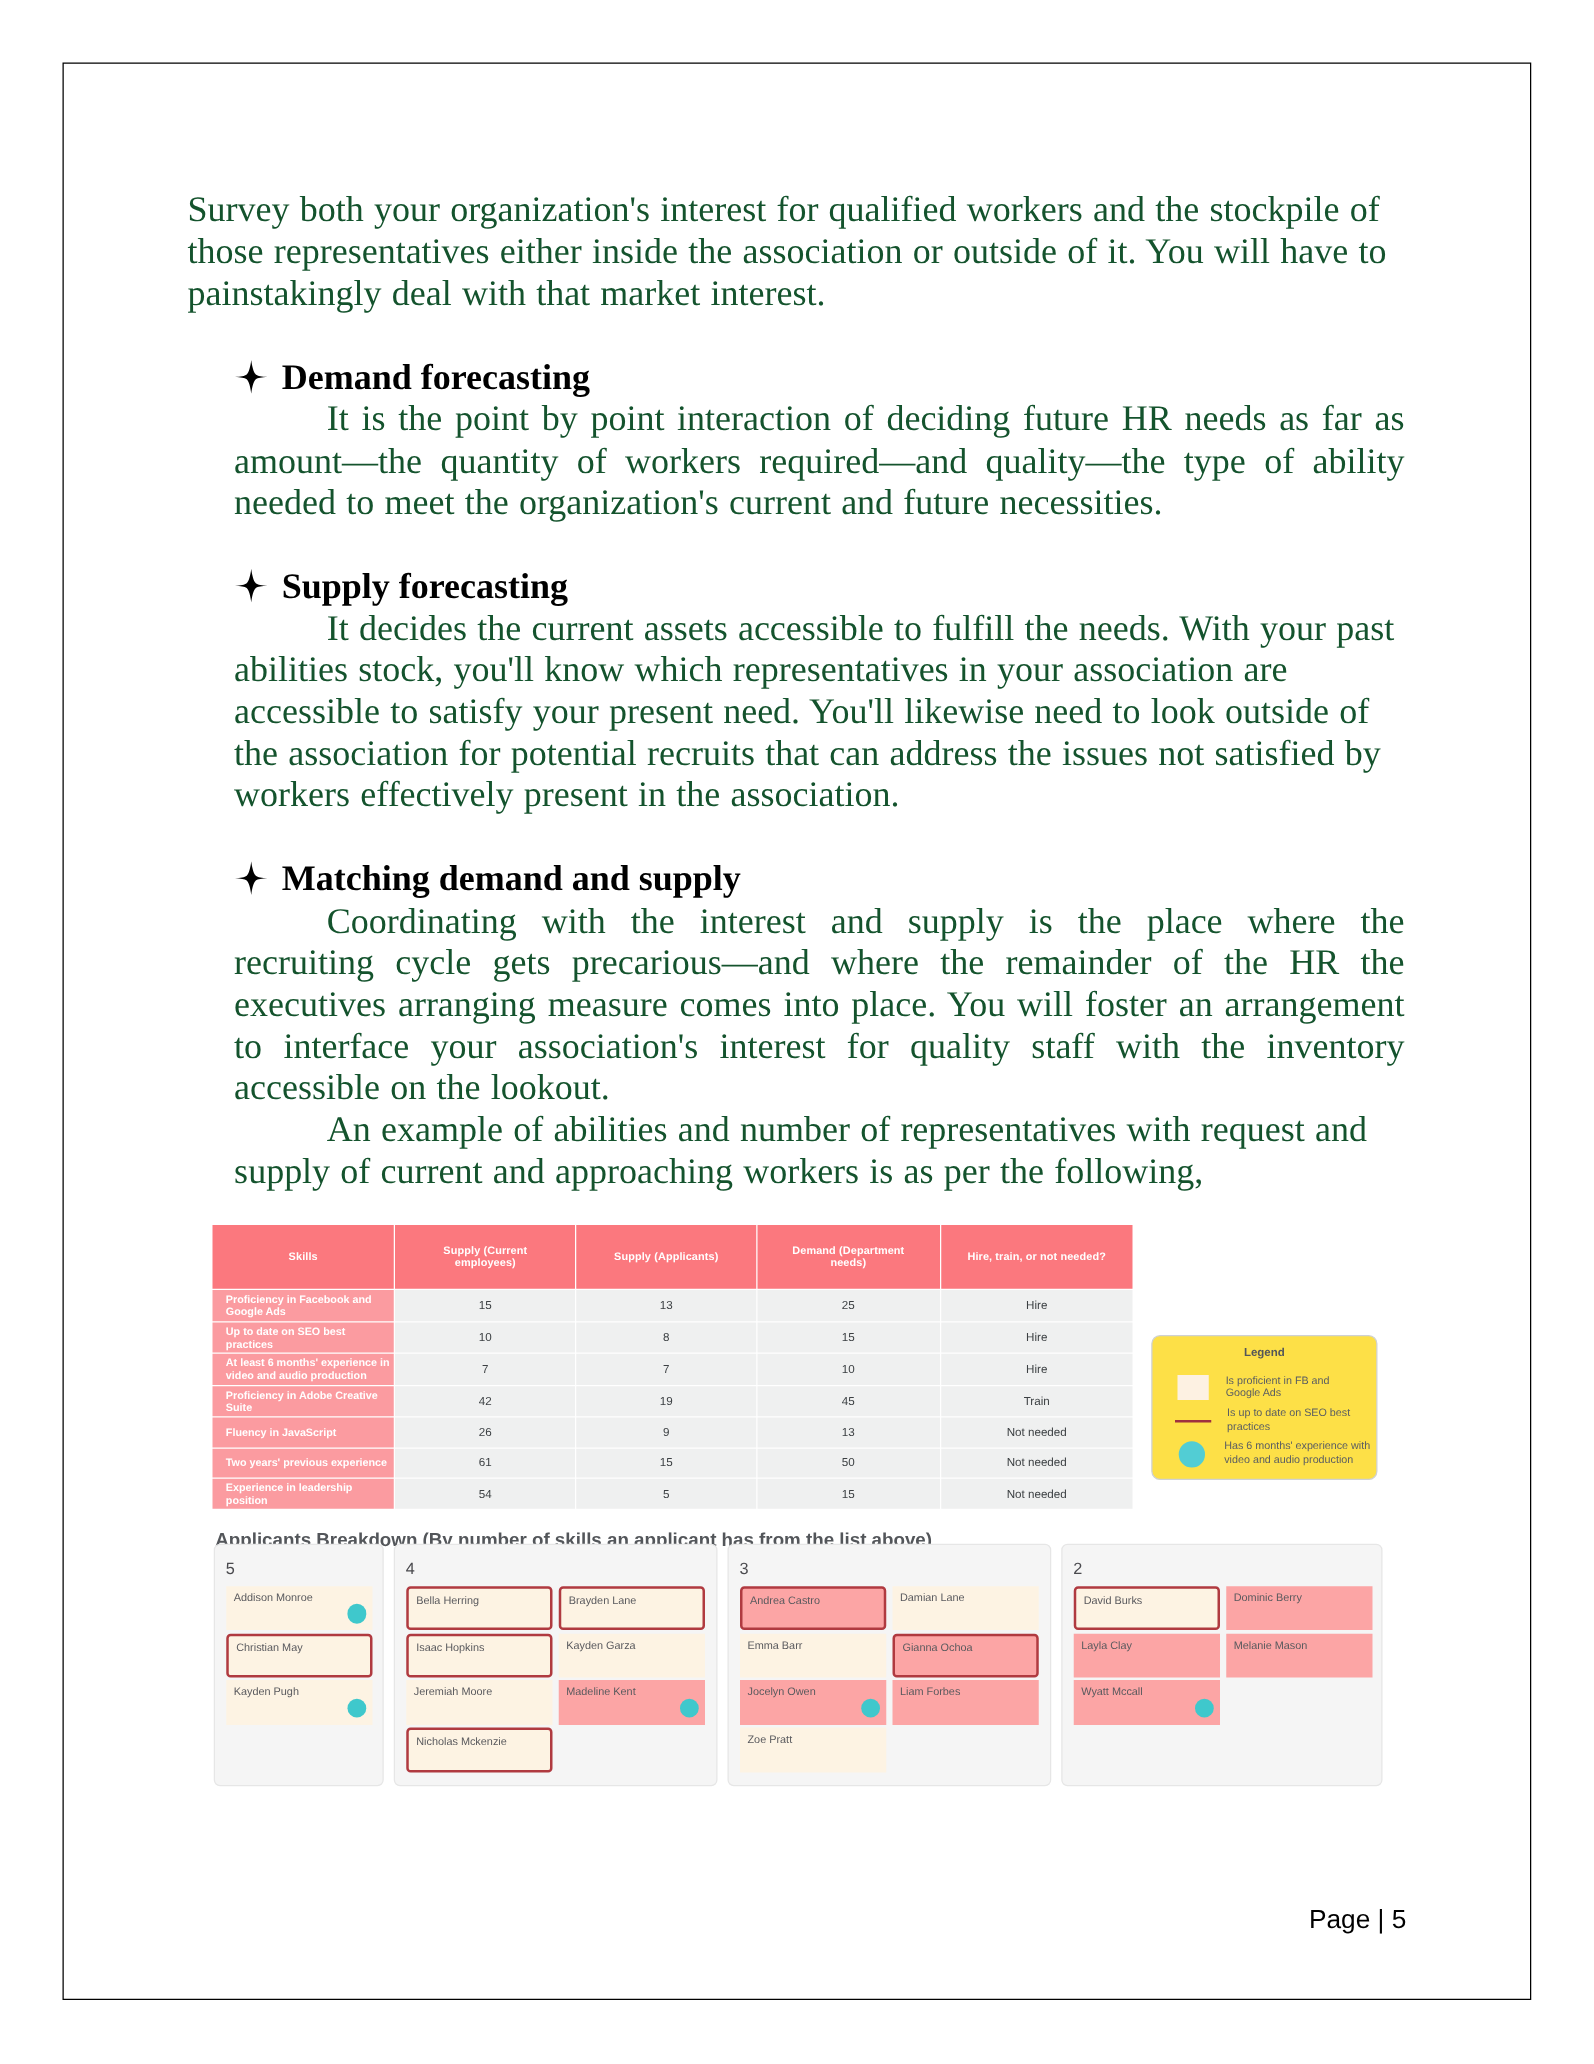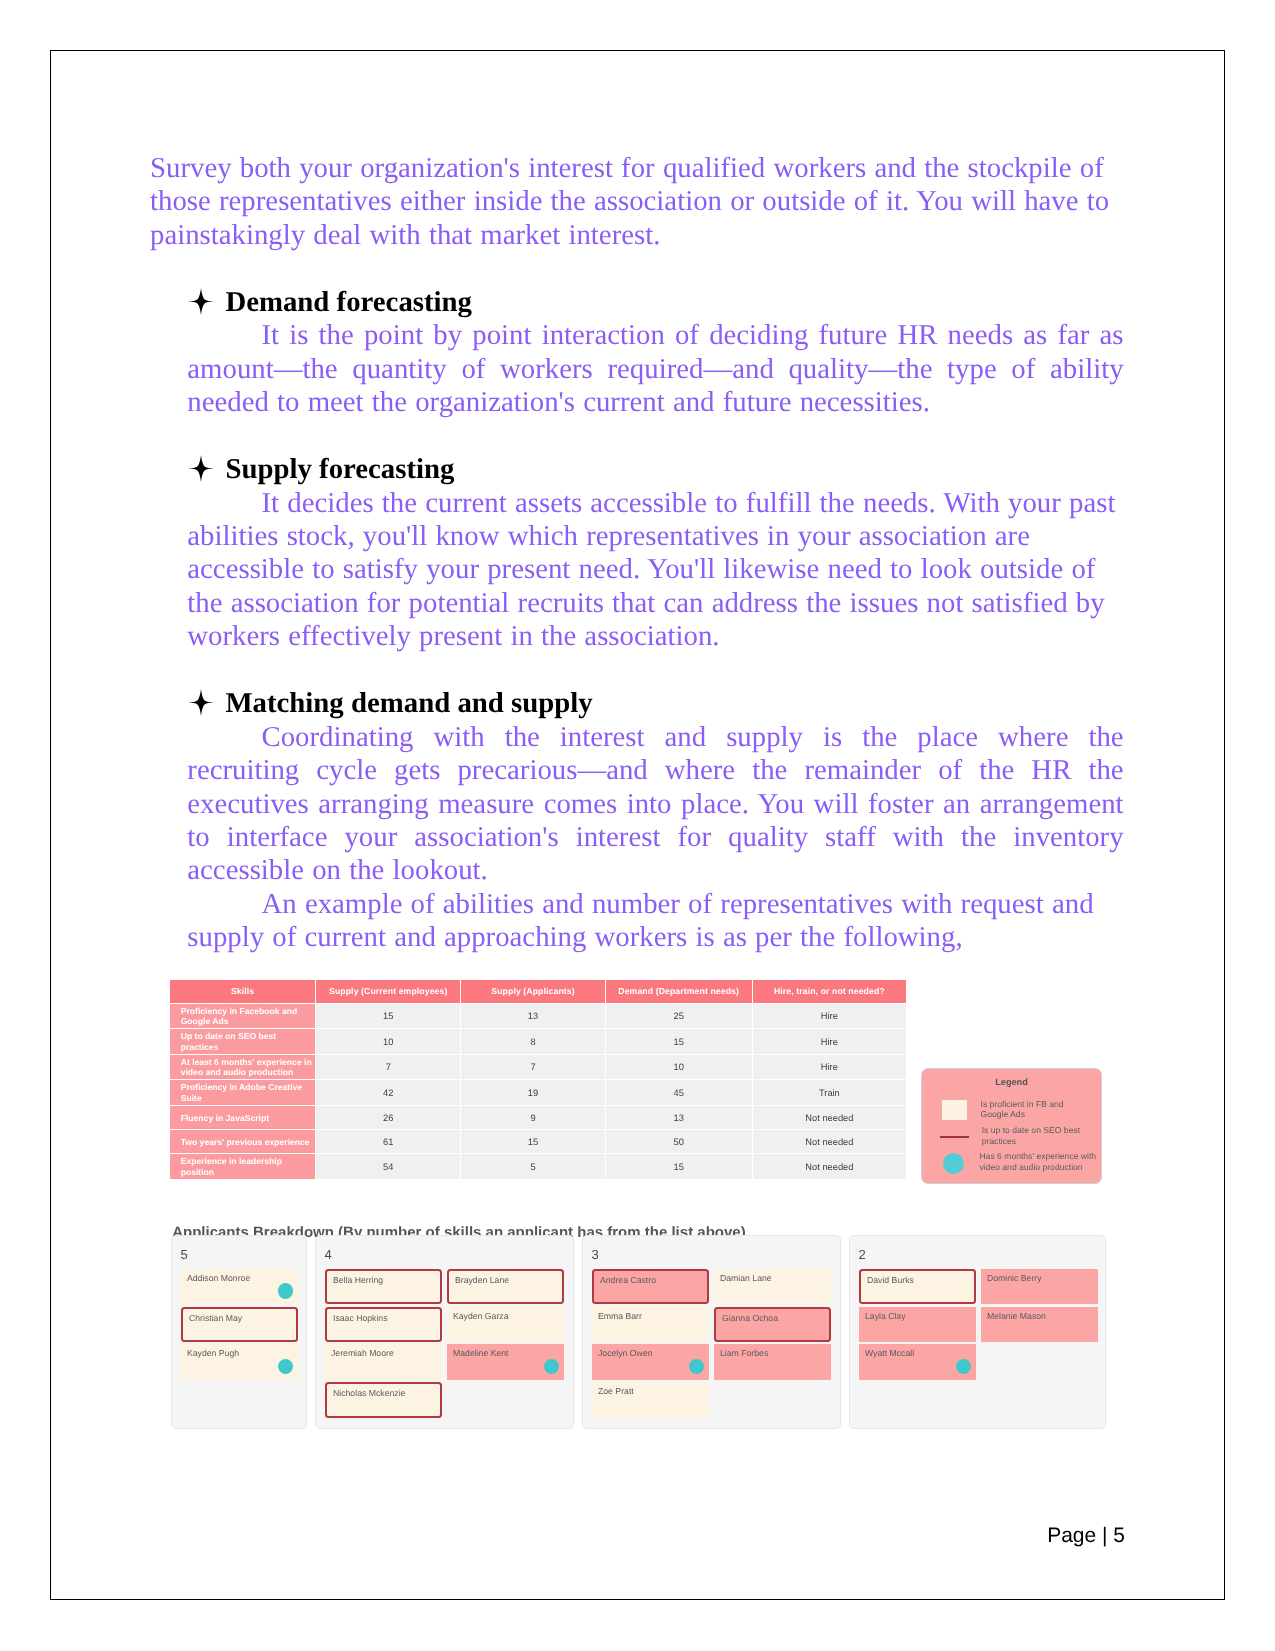--- a/index.html
+++ b/index.html
@@ -12,50 +12,50 @@
     text-rendering: geometricPrecision;
   }
   .page { position:relative; width:1275px; height:1651px; overflow:hidden; }
   .page-border {
     position:absolute;
     left:50px; top:50px; width:1175px; height:1550px;
     border:1.3px solid #000;
     box-sizing:border-box;
   }
   .content { position:absolute; left:150px; top:152px; width:973px; }
-  p { margin:0; font-size:28.8px; line-height:33.45px; color:#8b5cf6; word-spacing:1px; }
+  p { margin:0; font-size:28.8px; line-height:33.45px; color:#14532d; word-spacing:1px; }
   p.intro { width:990px; }
   .sec { margin-left:37.3px; width:936.3px; }
   p.just { text-align:justify; }
   .indent { display:inline-block; width:74.2px; }
   h3.bullet-h { font-weight:bold; font-size:28.8px; line-height:33.45px; margin:0;
       padding-left:38px; }
   .star { display:inline-block; width:26px; height:27px; vertical-align:-4px; position:relative; }
   .star svg { display:block; }
   .star-gap { display:inline-block; width:11.4px; }
   .gap { height:33.45px; }
 
   
   .skills-table { position:absolute; left:169px; top:978.5px; width:738px;
      border-collapse:separate; border-spacing:1.5px; table-layout:fixed;
      font-family:"Liberation Sans", sans-serif; }
   .skills-table th { background:#fb787e; color:#ffffff; font-size:8.7px; font-weight:bold;
-     height:21.5px; padding:0; vertical-align:middle; letter-spacing:0.1px; }
+     height:21.5px; padding:15px; vertical-align:middle; letter-spacing:0.1px; }
   .skills-table td.skill { background:#fb9ba0; color:#ffffff; font-size:8.6px; font-weight:bold;
      padding:2px 3px 2px 10.7px; vertical-align:middle; line-height:10.3px; }
   .skills-table td.num { background:#eff0f0; color:#3c4043; font-size:9.3px; font-weight:normal;
      text-align:center; vertical-align:middle; padding:0; }
   .skills-table tr { height:23.2px; }
   .skills-table col.c1 { width:144.4px; } .skills-table col.c2 { width:143.7px; }
   .skills-table col.c3 { width:142.5px; } .skills-table col.c4 { width:145.5px; }
   .skills-table col.c5 { width:152.5px; }
 
   
   .legend { position:absolute; left:921px; top:1068px; width:181px; height:116px;
-    box-sizing:border-box; background:#fca5a5; border:0.8px solid #cfd1d3; border-radius:7px;
+    box-sizing:border-box; background:#fde047; border:0.8px solid #cfd1d3; border-radius:7px;
     font-family:"Liberation Sans", sans-serif; }
   .legend-title { text-align:center; font-size:9.2px; font-weight:bold; color:#53565a;
     position:absolute; left:0; right:0; top:8.2px; line-height:11px; }
   .legend-swatch { position:absolute; left:19.8px; top:31px; width:25.7px; height:20px; background:#fdf1e2; }
   .legend-line { position:absolute; left:18.2px; top:66.6px; width:29.2px; height:2.8px; background:#9f313f; }
   .legend-dot { position:absolute; left:21.2px; top:83.5px; width:21.2px; height:21.2px; border-radius:50%; background:#52cdd4; }
   .legend-label { position:absolute; font-size:8.6px; line-height:10.4px; color:#5b5e62; }
   .ll1 { left:58.5px; top:29.6px; width:89px; }
   .ll2 { left:59.7px; top:56.1px; width:107px; }
   .ll3 { left:57.4px; top:82.4px; width:123px; }

